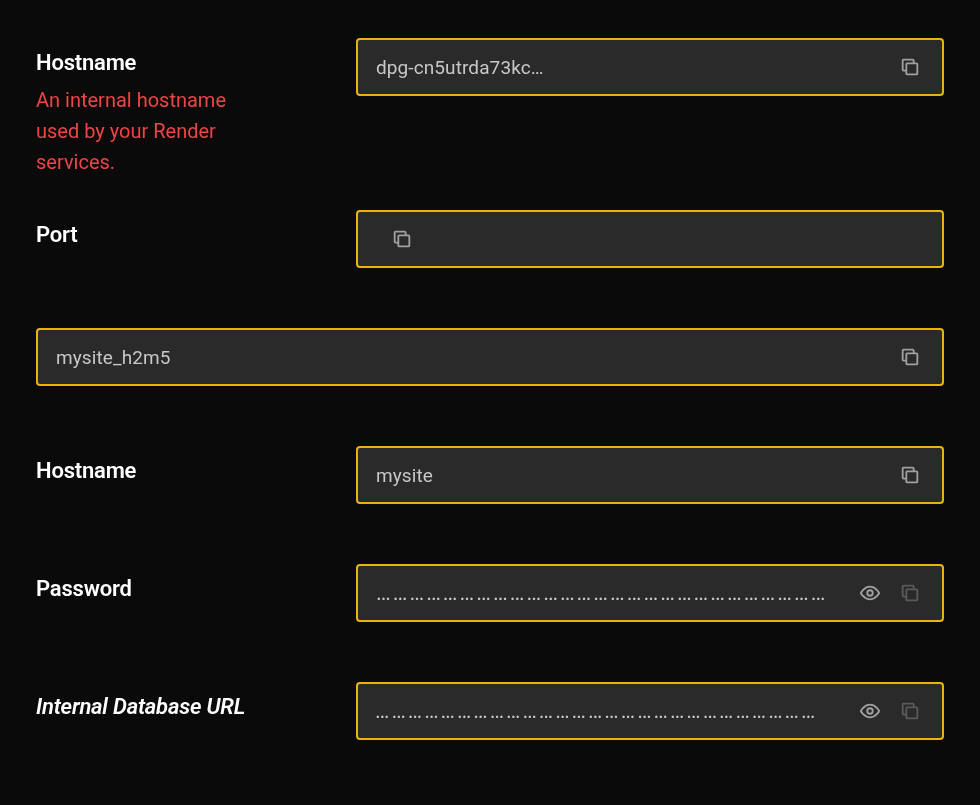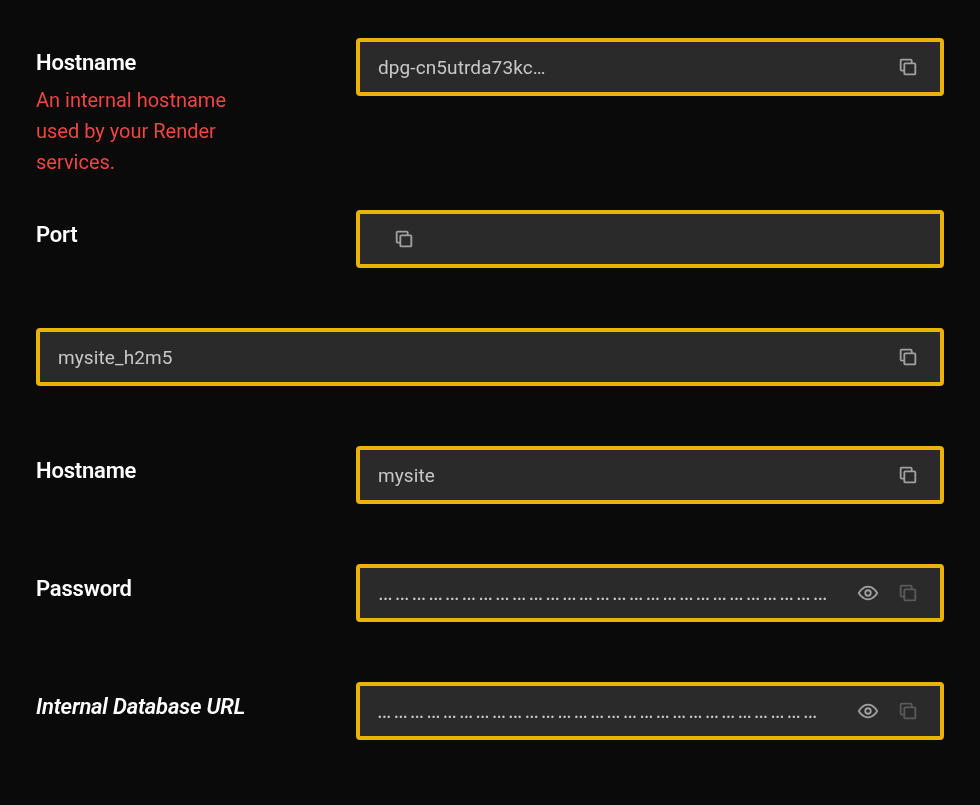--- a/index.html
+++ b/index.html
@@ -40,21 +40,21 @@
       color: #ef4444;
       margin-top: 10px;
       line-height: 1.55;
       max-width: 220px;
     }
     .field-value-col {
       flex: 1;
     }
     .value-box {
       background-color: #2a2a2a;
-      border: 4px solid #eab308;
+      border: 2px solid #eab308;
       border-radius: 4px;
       height: 58px;
       display: flex;
       align-items: center;
       padding: 0 18px;
     }
     .value-text {
       flex: 1;
       font-size: 19px;
       color: #c7c7c7;

